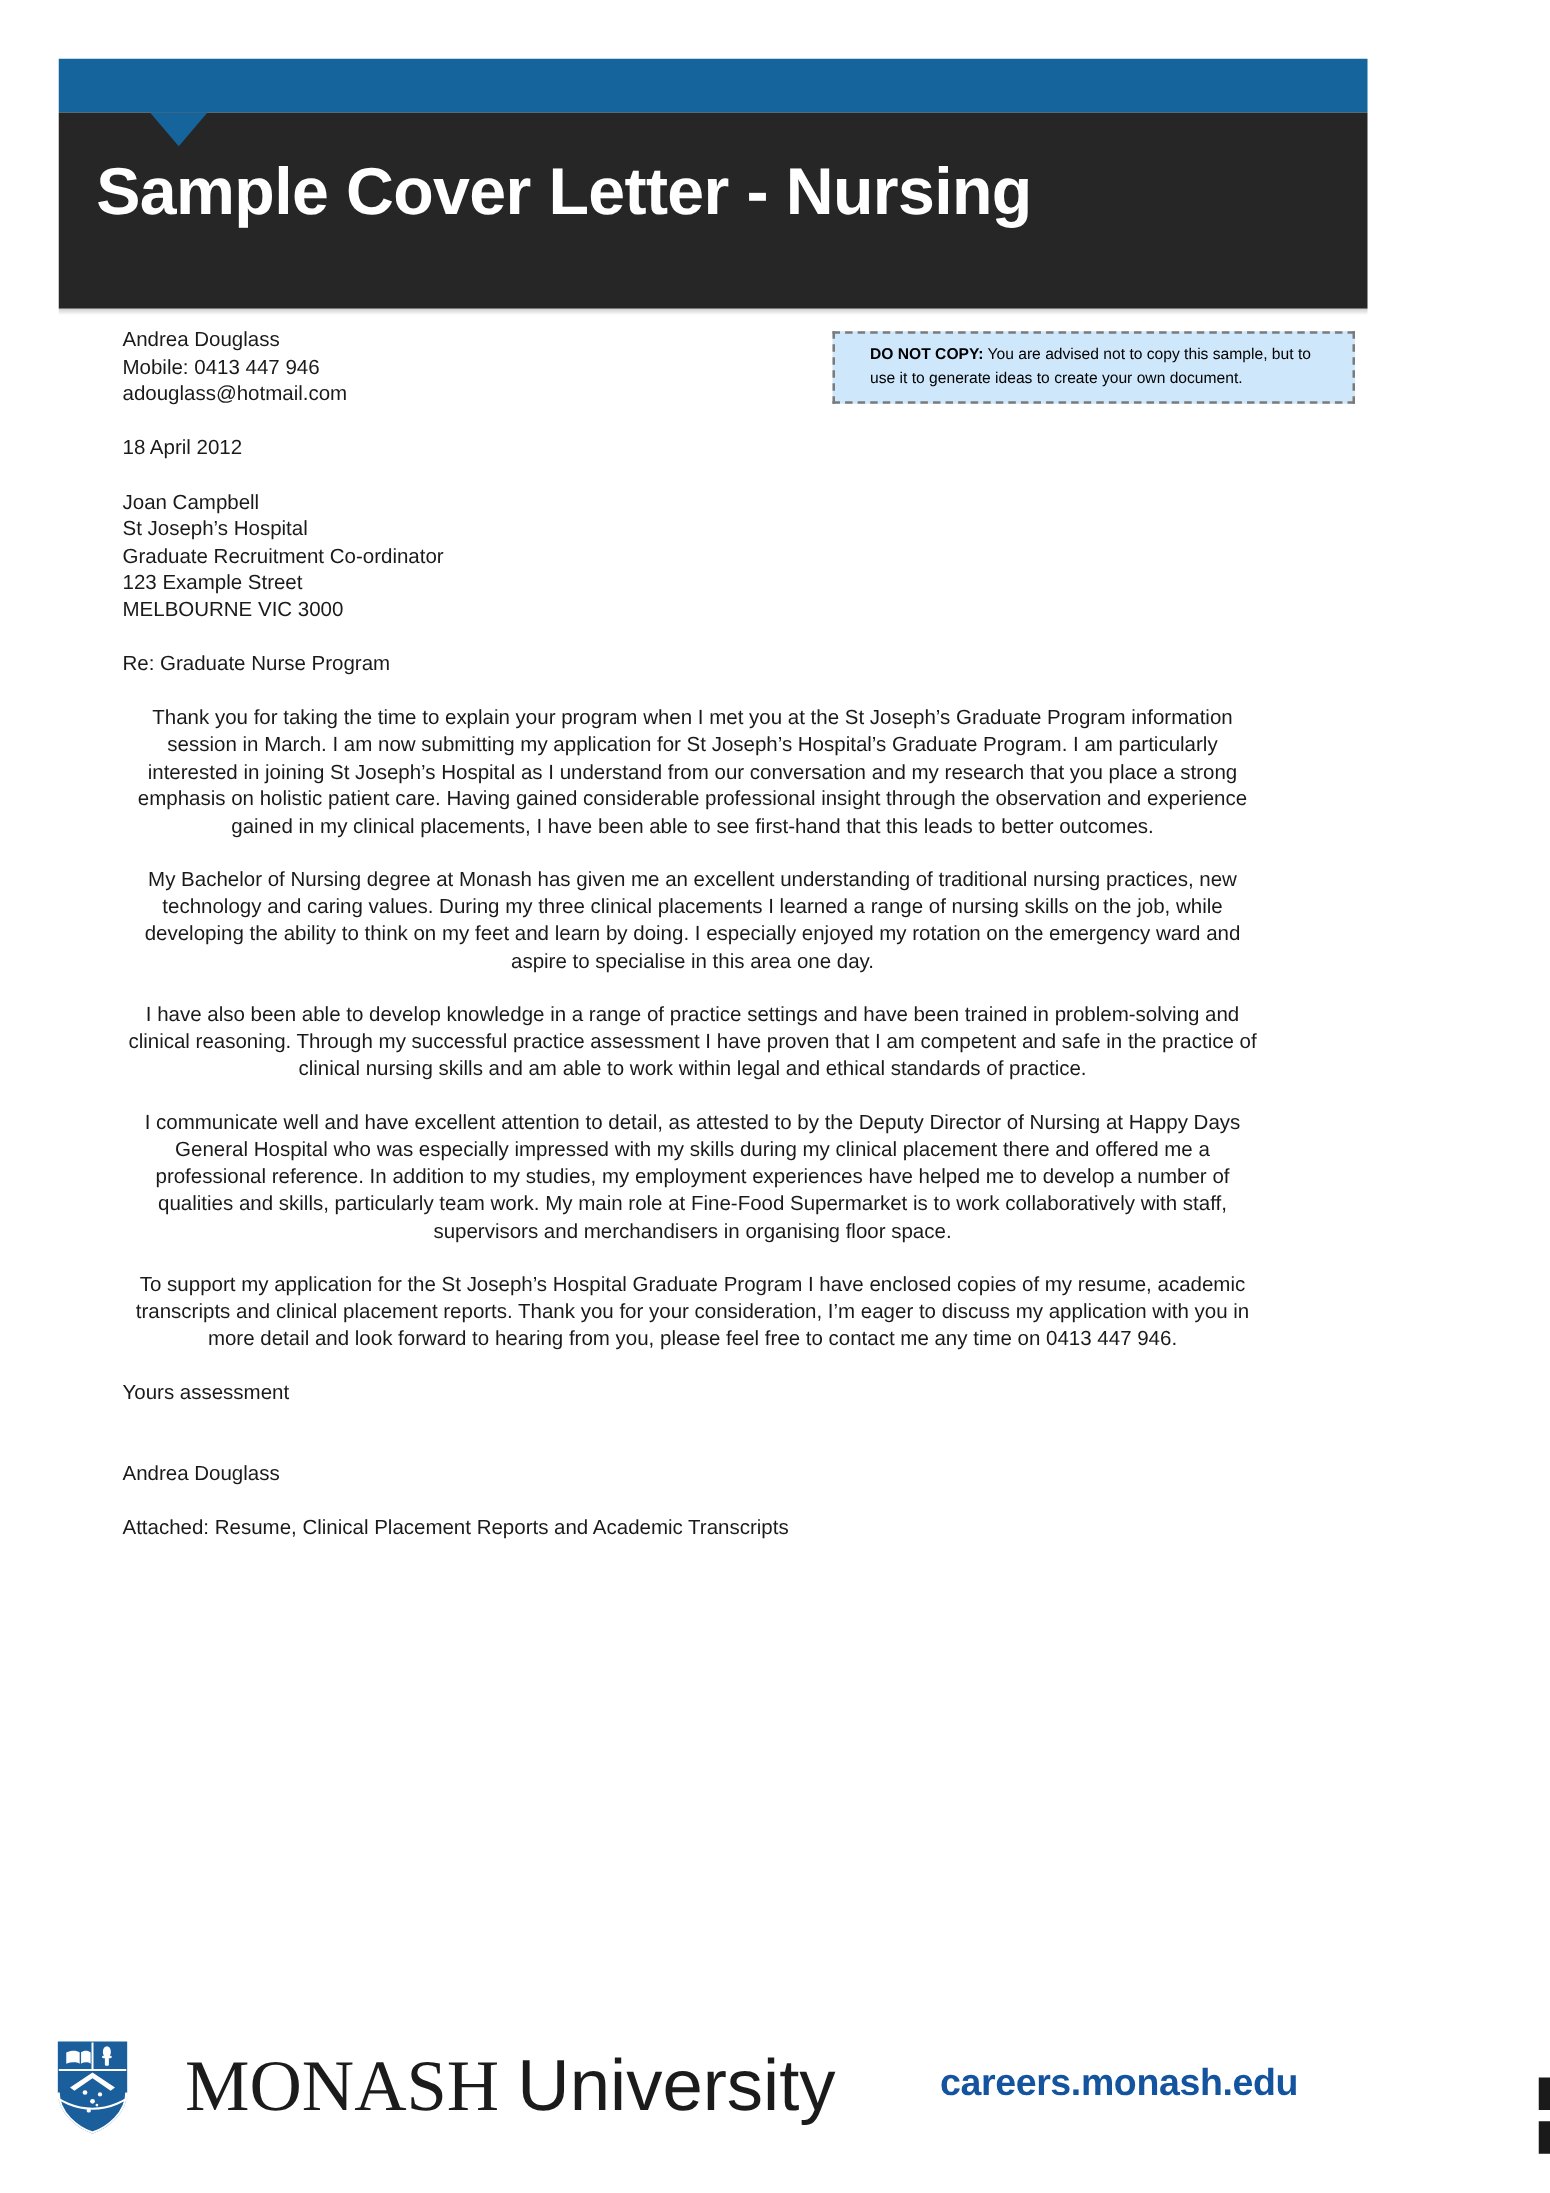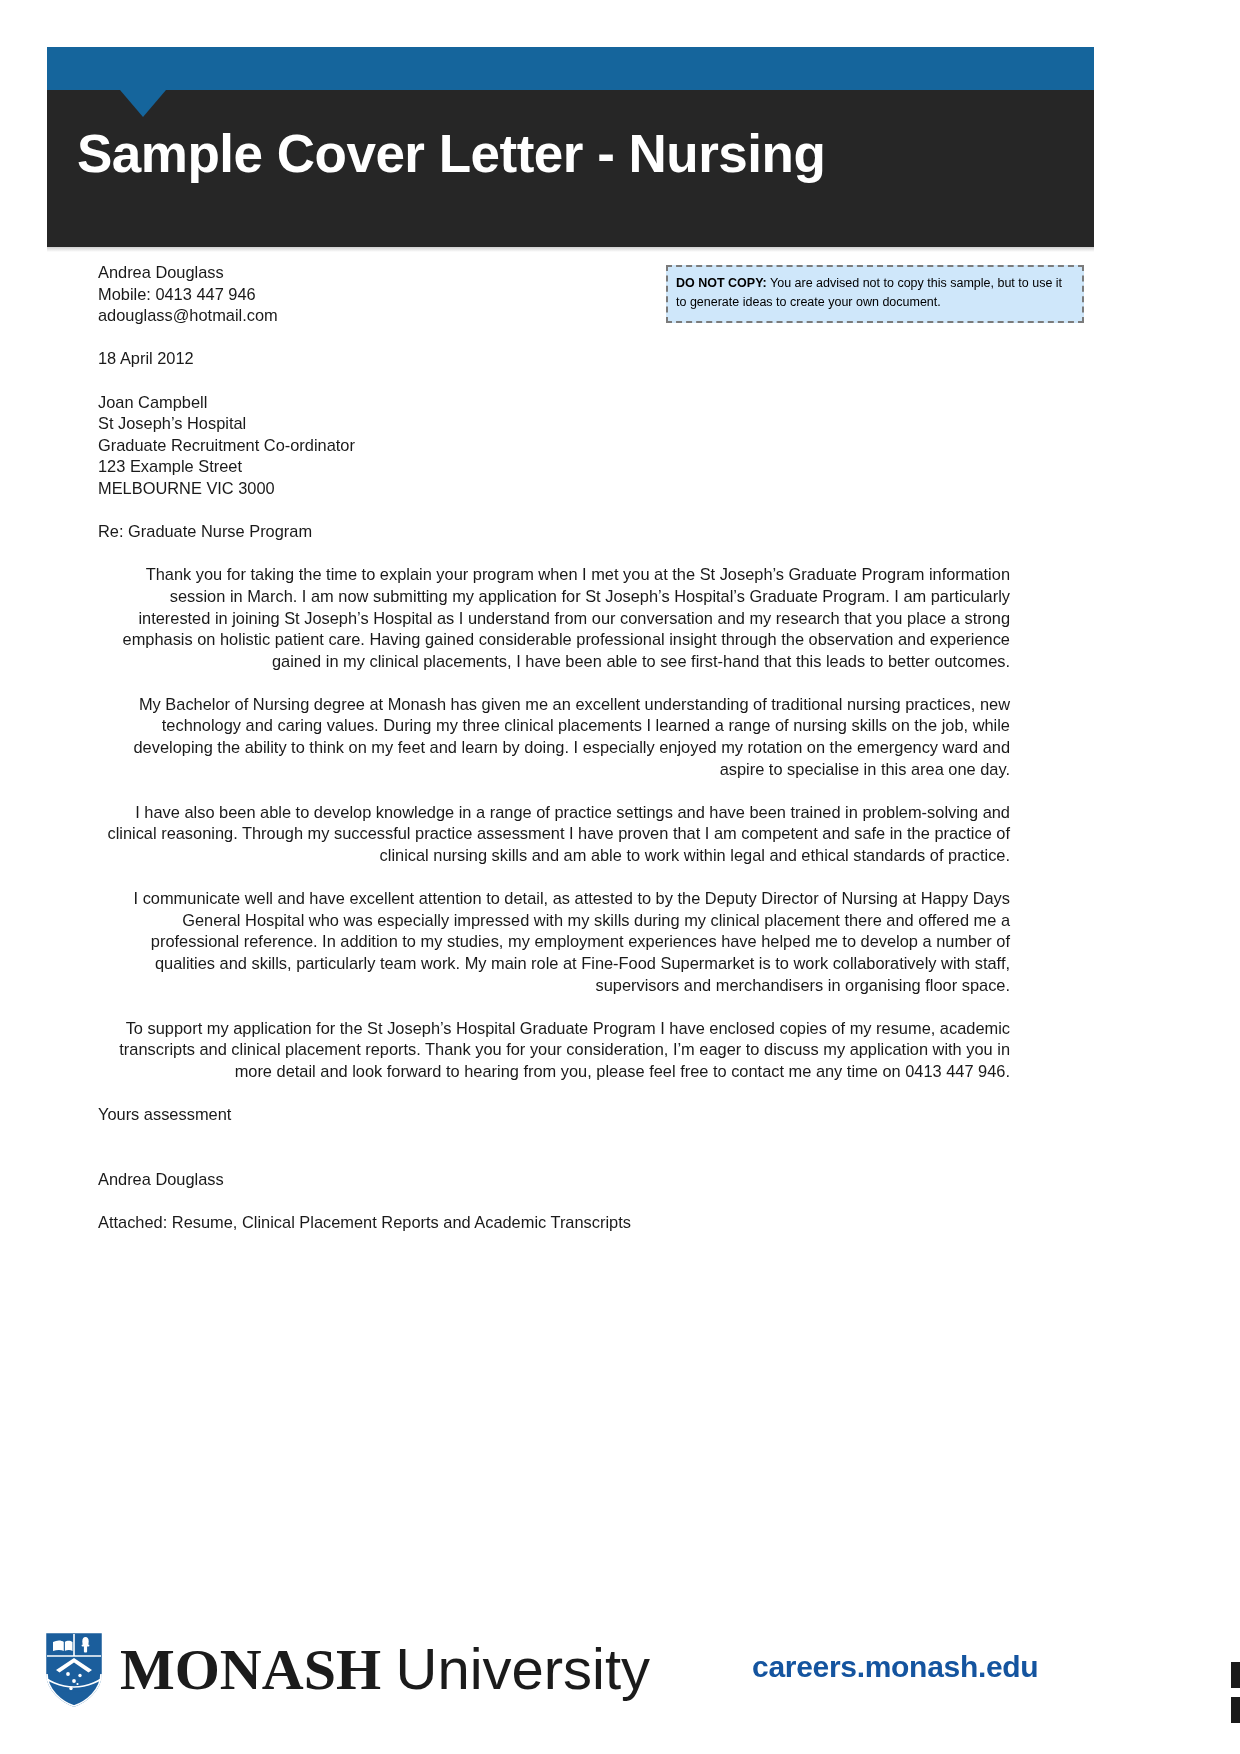--- a/index.html
+++ b/index.html
@@ -72,21 +72,21 @@
     height: 5px;
     background: linear-gradient(to bottom, #cfcfcf, #ffffff);
   }
 
   
   .notice {
     position: absolute;
     left: 666px;
     top: 265px;
     width: 418px;
-    padding: 7px 10px 9px 8px;
+    padding: 7px 10px 9px 28px;
     background: #cfe7fa;
     border: 2px dashed #7b7b7b;
     font-size: 12.5px;
     line-height: 1.5;
     color: #000000;
   }
   .notice b { font-weight: bold; }
 
   
   .letter {
@@ -95,21 +95,21 @@
     top: 262px;
     width: 912px;
     font-size: 16.4px;
     line-height: 21.6px;
     color: #1a1a1a;
   }
   .block { margin: 0 0 21.6px 0; }
   .block.tight { margin-bottom: 0; }
   .spacer { height: 21.6px; }
   .addr-line { display: block; white-space: nowrap; }
-  .para { margin: 0 0 21.6px 0; text-align: right; }
+  .para { margin: 0 0 21.6px 0; text-align: center; }
 
   
   .footer {
     position: absolute;
     left: 0;
     top: 1612px;
     width: 1240px;
     height: 142px;
   }
   .logo-wrap {
@@ -121,21 +121,21 @@
   }
   .crest { width: 60px; height: 78px; display: block; }
   .logo-text {
     margin-left: 16px;
     font-family: "Liberation Serif", serif;
     font-size: 58px;
     line-height: 1;
     color: #1b1b1b;
     white-space: nowrap;
   }
-  .logo-text .bold-part { font-weight: bold; letter-spacing: 0px; }
+  .logo-text .bold-part { font-weight: normal; letter-spacing: 0px; margin-left: 28px; }
   .logo-text .light-part { font-family: "Liberation Sans", sans-serif; font-weight: 300; }
 
   .careers-url {
     position: absolute;
     left: 752px;
     top: 38px;
     font-size: 30px;
     font-weight: bold;
     color: #14549f;
     letter-spacing: -0.3px;

